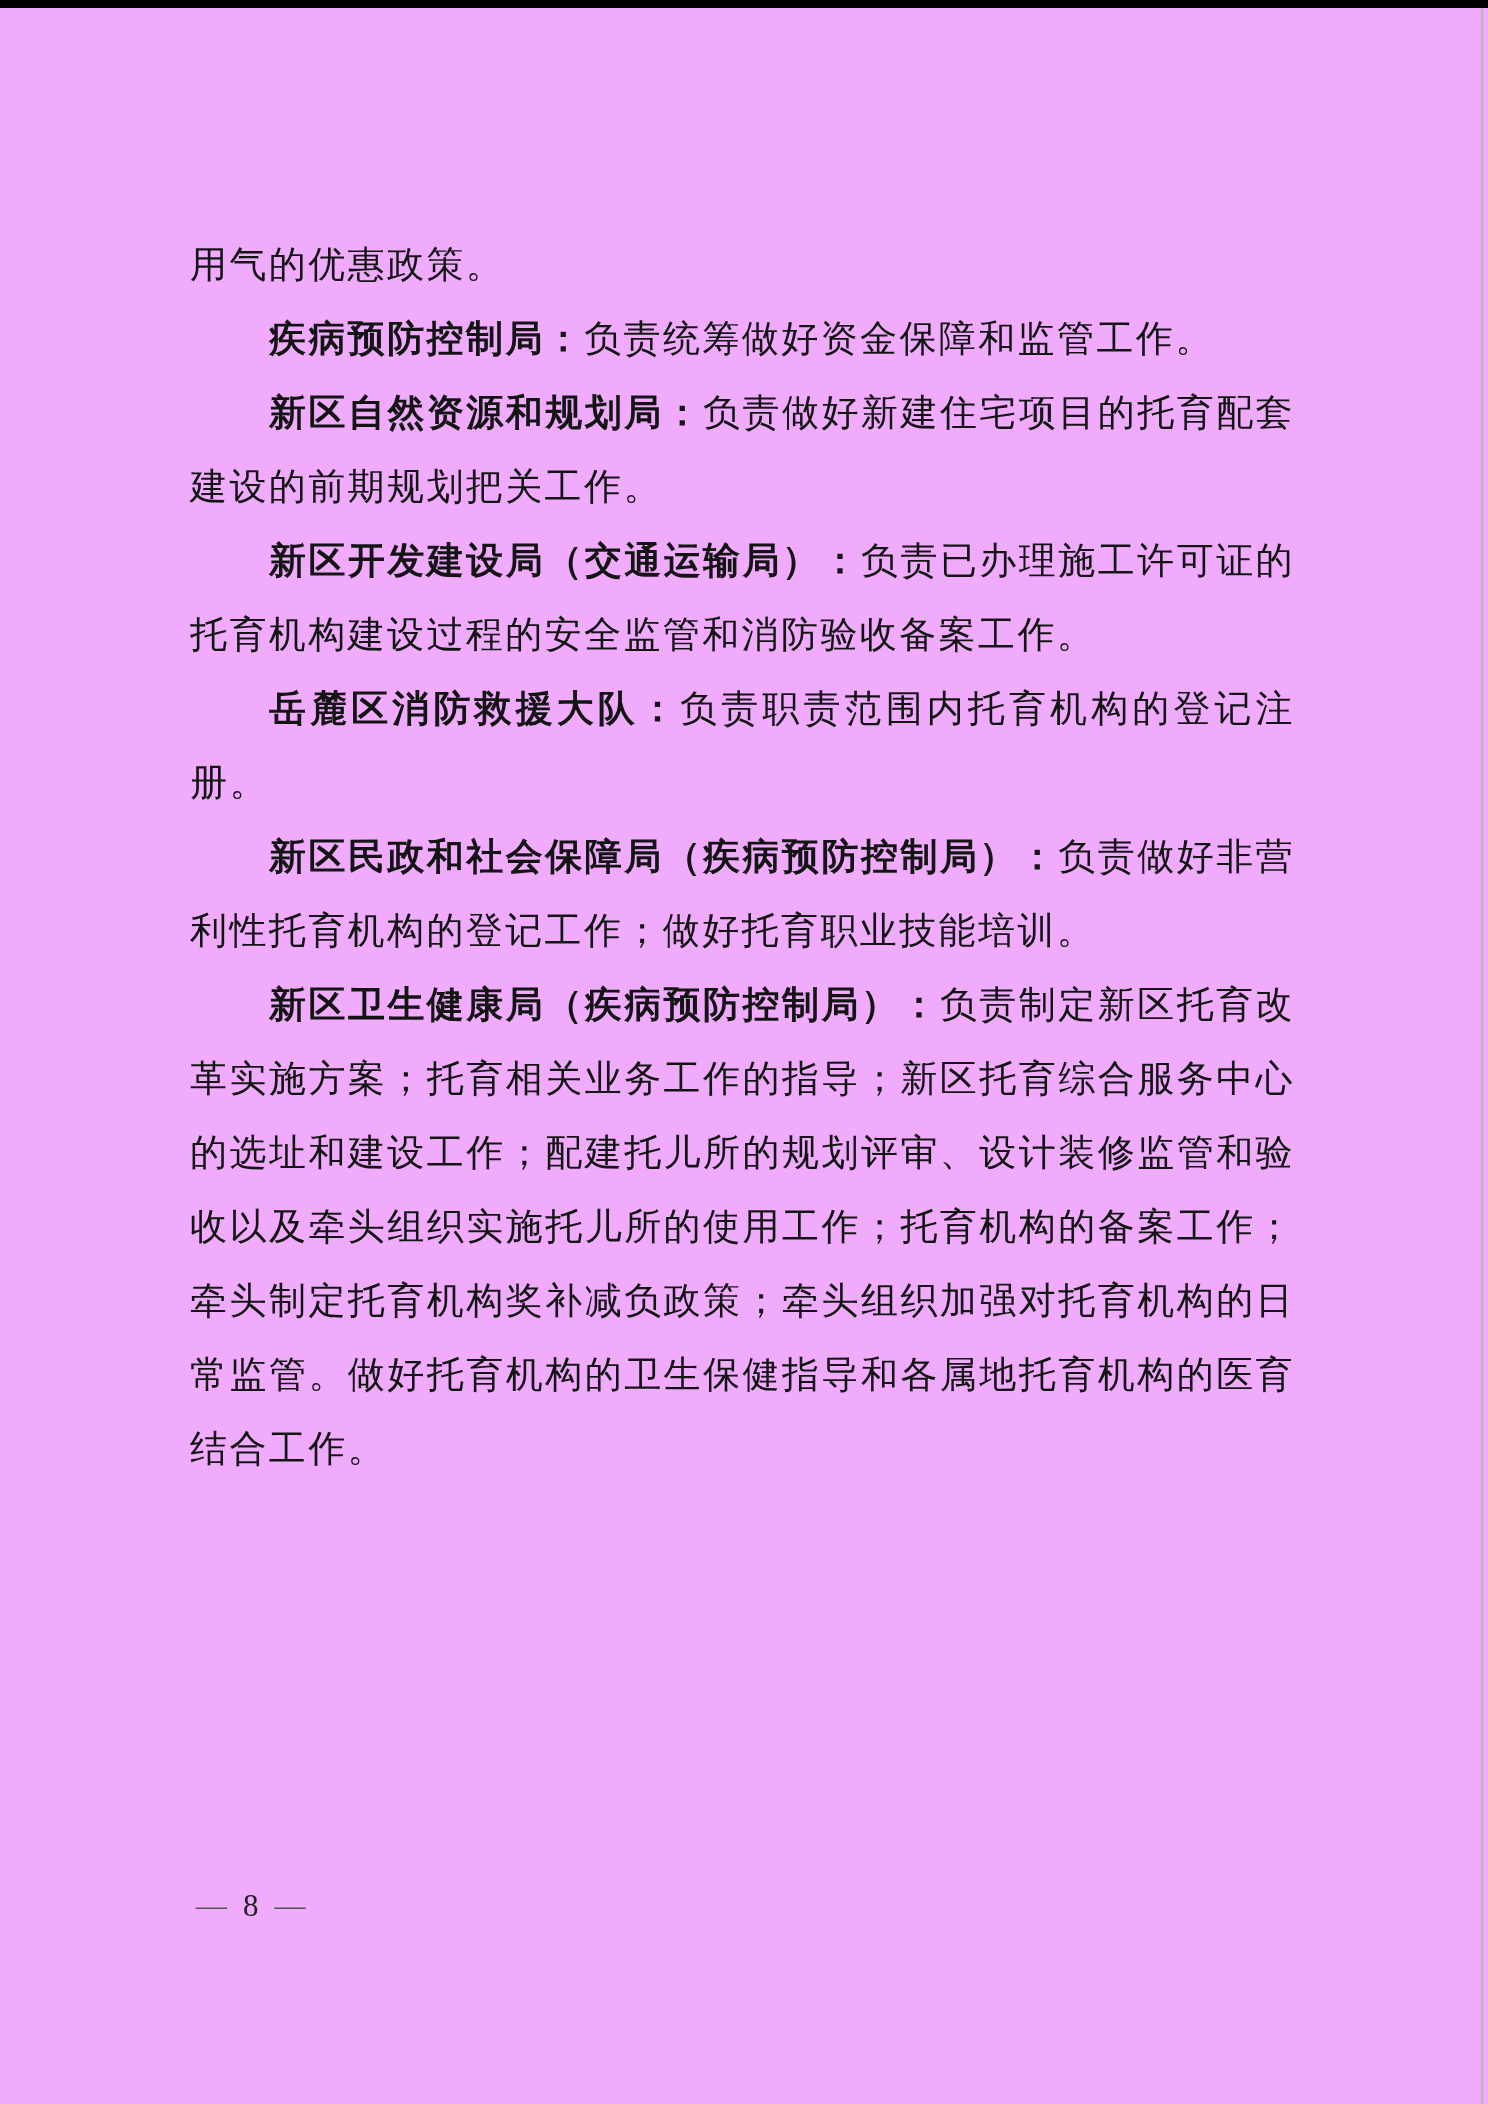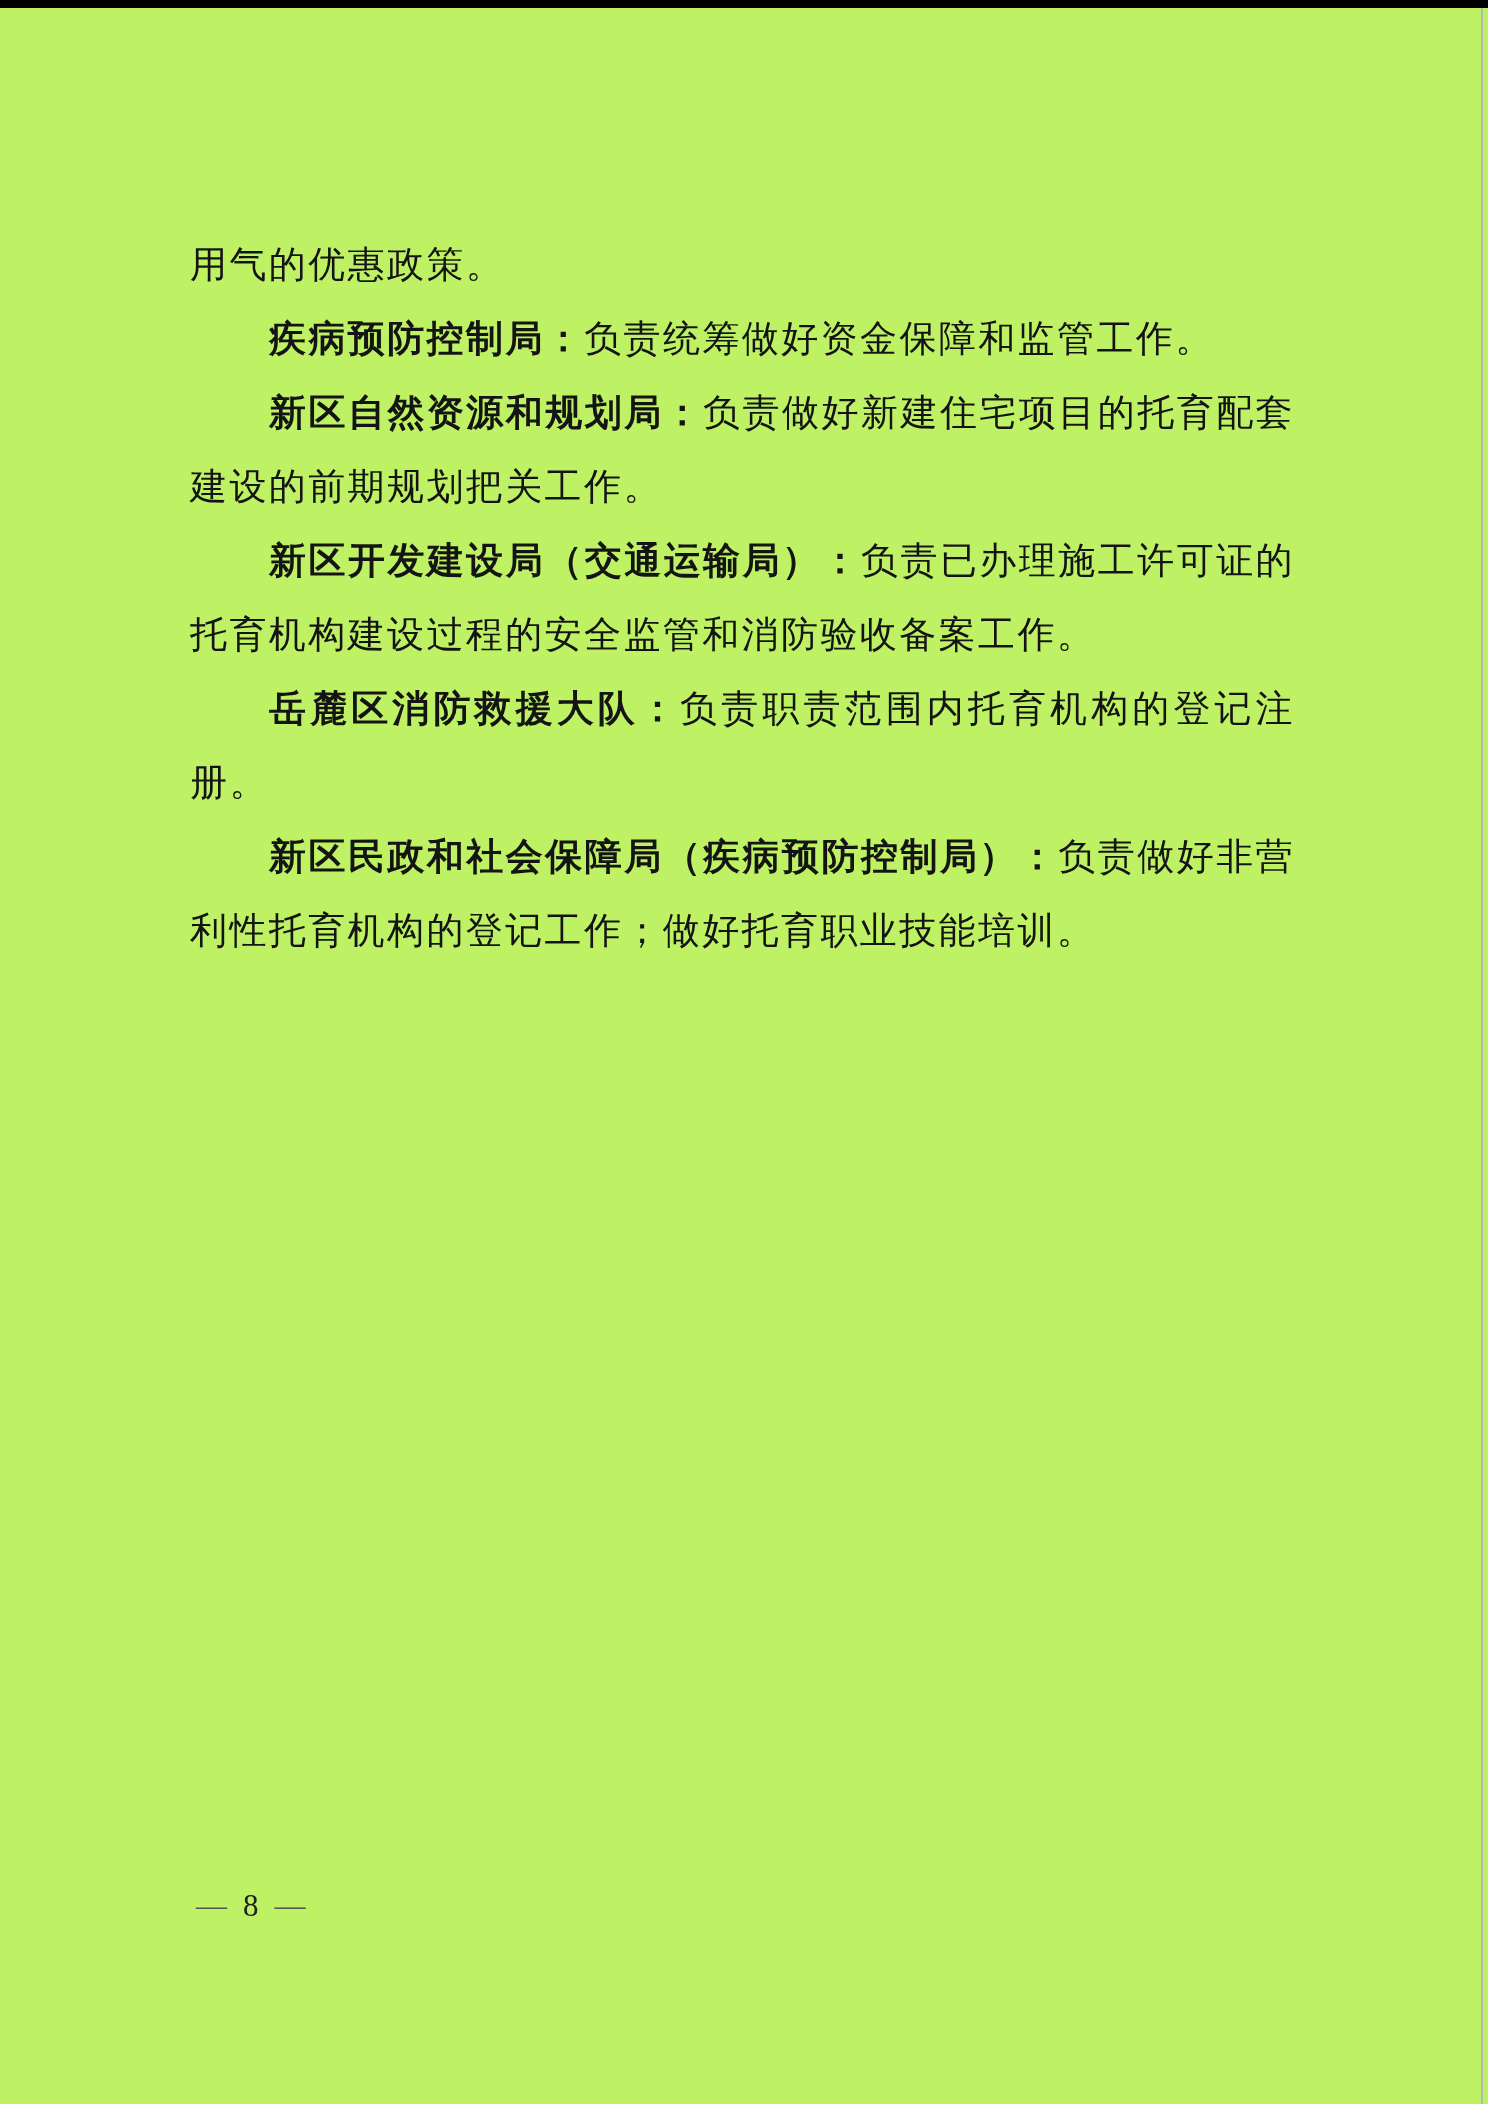--- a/index.html
+++ b/index.html
@@ -2,21 +2,21 @@
 <html><head>
 <meta charset="utf-8">
 <style>
   html, body { margin: 0; padding: 0; }
   body { background: #ffffff; }
 
   .page {
     position: relative;
     width: 1488px;
     height: 2104px;
-    background: #bef264;
+    background: #f0abfc;
     overflow: hidden;
     font-family: "Liberation Serif", "DejaVu Serif", serif;
     color: #141414;
   }
 
   .scan-edge-top {
     position: absolute;
     top: 0; left: 0;
     width: 100%; height: 8px;
     background: #000000;
@@ -68,18 +68,19 @@
   <div class="scan-edge-top"></div>
   <div class="scan-edge-right"></div>
 
   <div class="content">
       <p class="para"><span class="body-text">用气的优惠政策。</span></p>
       <p class="para indent"><span class="dept">疾病预防控制局：</span><span class="body-text">负责统筹做好资金保障和监管工作。</span></p>
       <p class="para indent"><span class="dept">新区自然资源和规划局：</span><span class="body-text">负责做好新建住宅项目的托育配套建设的前期规划把关工作。</span></p>
       <p class="para indent"><span class="dept">新区开发建设局（交通运输局）：</span><span class="body-text">负责已办理施工许可证的托育机构建设过程的安全监管和消防验收备案工作。</span></p>
       <p class="para indent"><span class="dept">岳麓区消防救援大队：</span><span class="body-text">负责职责范围内托育机构的登记注册。</span></p>
       <p class="para indent"><span class="dept">新区民政和社会保障局（疾病预防控制局）：</span><span class="body-text">负责做好非营利性托育机构的登记工作；做好托育职业技能培训。</span></p>
+      <p class="para indent"><span class="dept">新区卫生健康局（疾病预防控制局）：</span><span class="body-text">负责制定新区托育改革实施方案；托育相关业务工作的指导；新区托育综合服务中心的选址和建设工作；配建托儿所的规划评审、设计装修监管和验收以及牵头组织实施托儿所的使用工作；托育机构的备案工作；牵头制定托育机构奖补减负政策；牵头组织加强对托育机构的日常监管。做好托育机构的卫生保健指导和各属地托育机构的医育结合工作。</span></p>
     </div>
 
   <div class="footer">
     <span class="dash">—</span><span class="num">8</span><span class="dash">—</span>
   </div>
 </div>
 
 </body></html>

